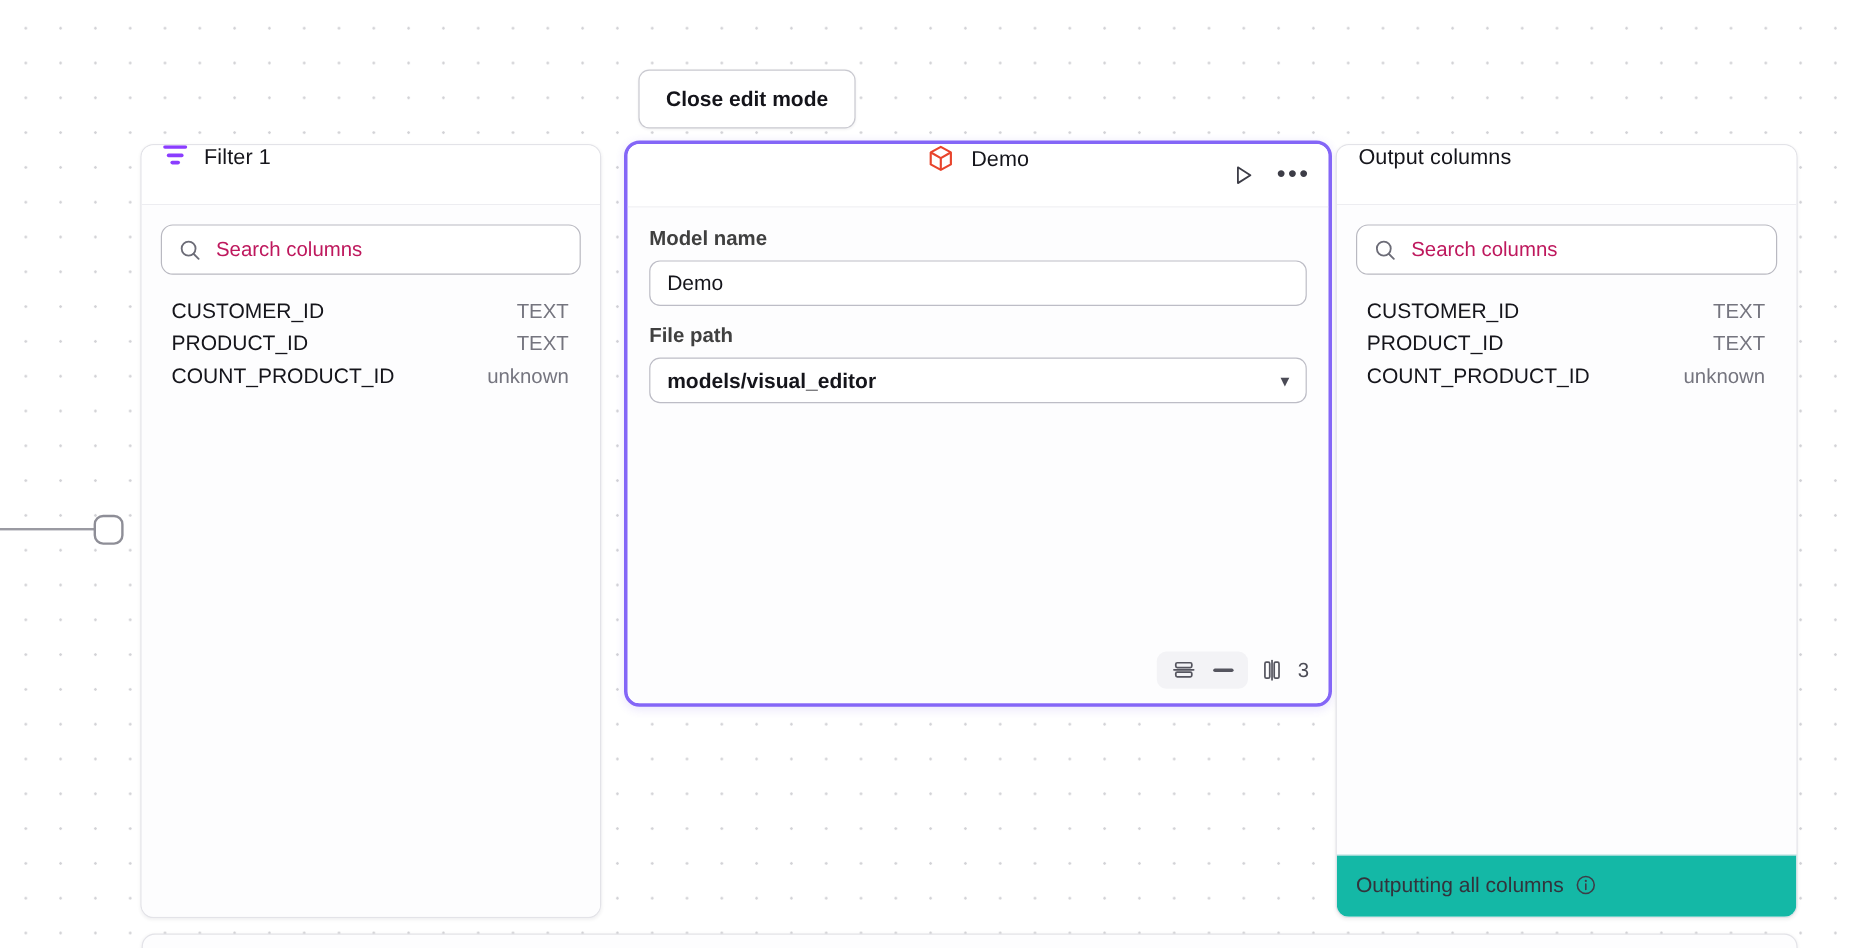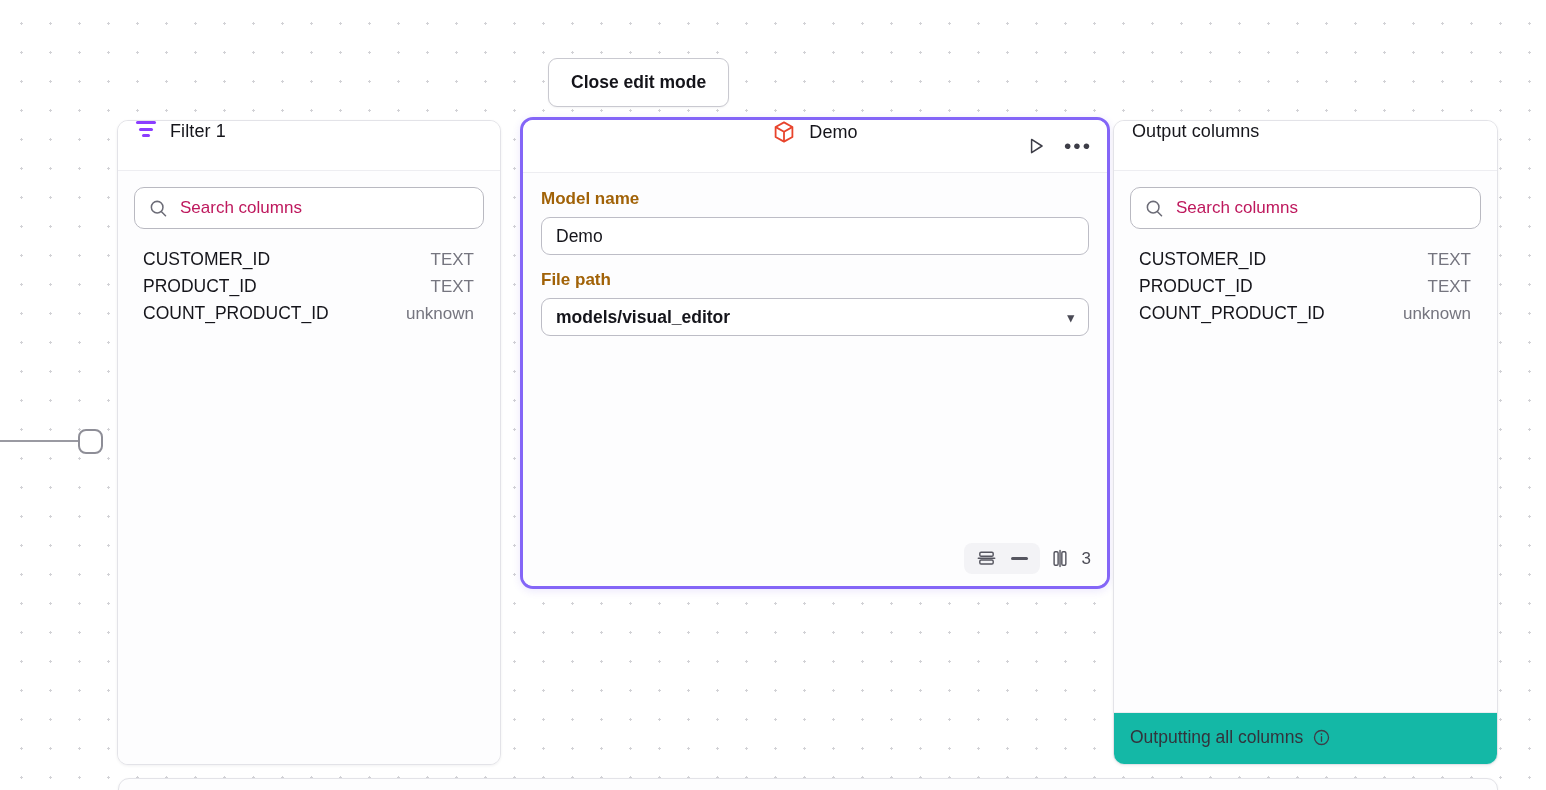--- a/index.html
+++ b/index.html
@@ -39,21 +39,21 @@
     width: 25px;
     height: 25px;
     border: 2px solid #8e8e97;
     border-radius: 8px;
     background: #ffffff;
   }
 
   
   #close-edit-mode {
     position: absolute;
-    left: 548px;
+    left: 532px;
     top: 58px;
     height: 49px;
     padding: 0 22px;
     display: flex;
     align-items: center;
     background: #ffffff;
     border: 1px solid #c9c9d0;
     border-radius: 9px;
     font-size: 17.5px;
     font-weight: bold;
@@ -167,21 +167,21 @@
     display: flex; align-items: center; justify-content: center;
     cursor: pointer; border-radius: 5px; color: #44444e;
   }
   .dots { letter-spacing: 2px; font-size: 21px; line-height: 12px; color: #3d3d47; }
 
   
   .form { padding: 16px 18px 0 18px; }
   .field-label {
     font-size: 17px;
     font-weight: bold;
-    color: #a16207;
+    color: #404040;
     margin-bottom: 8px;
   }
   .text-input, .select-input {
     height: 38px;
     border: 1px solid #bdbdc6;
     border-radius: 9px;
     background: #ffffff;
     display: flex;
     align-items: center;
     padding: 0 14px;

